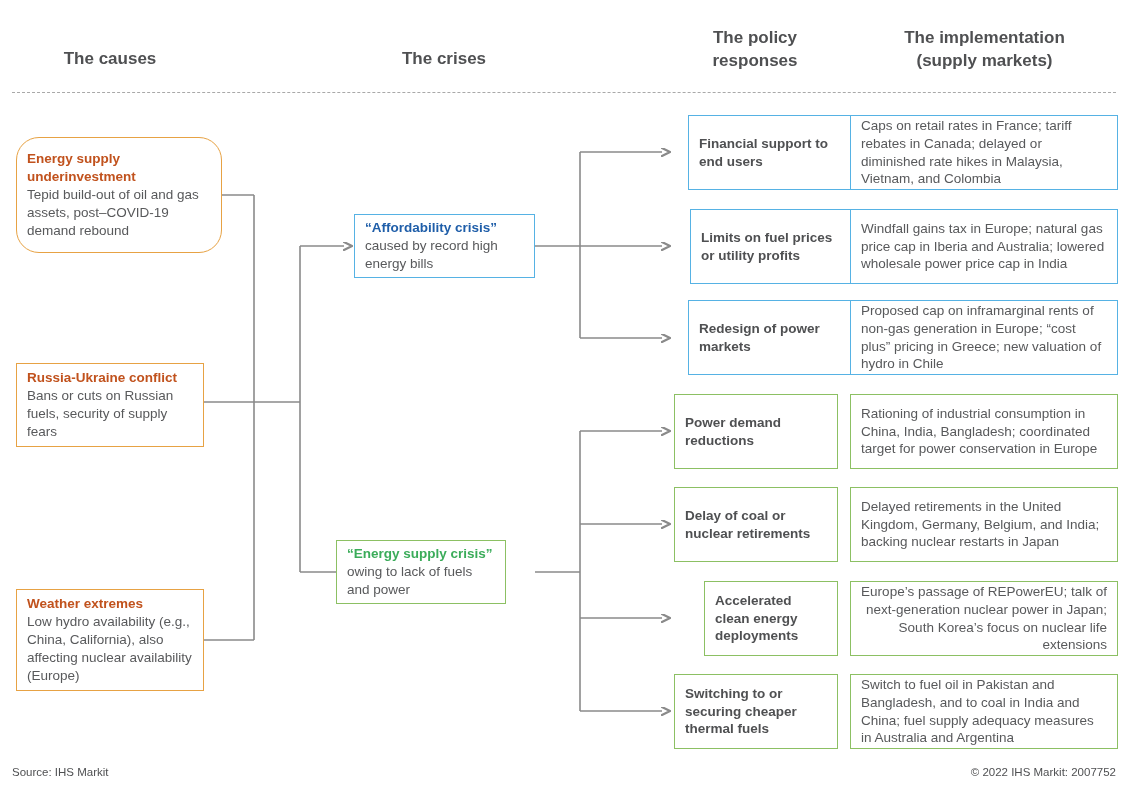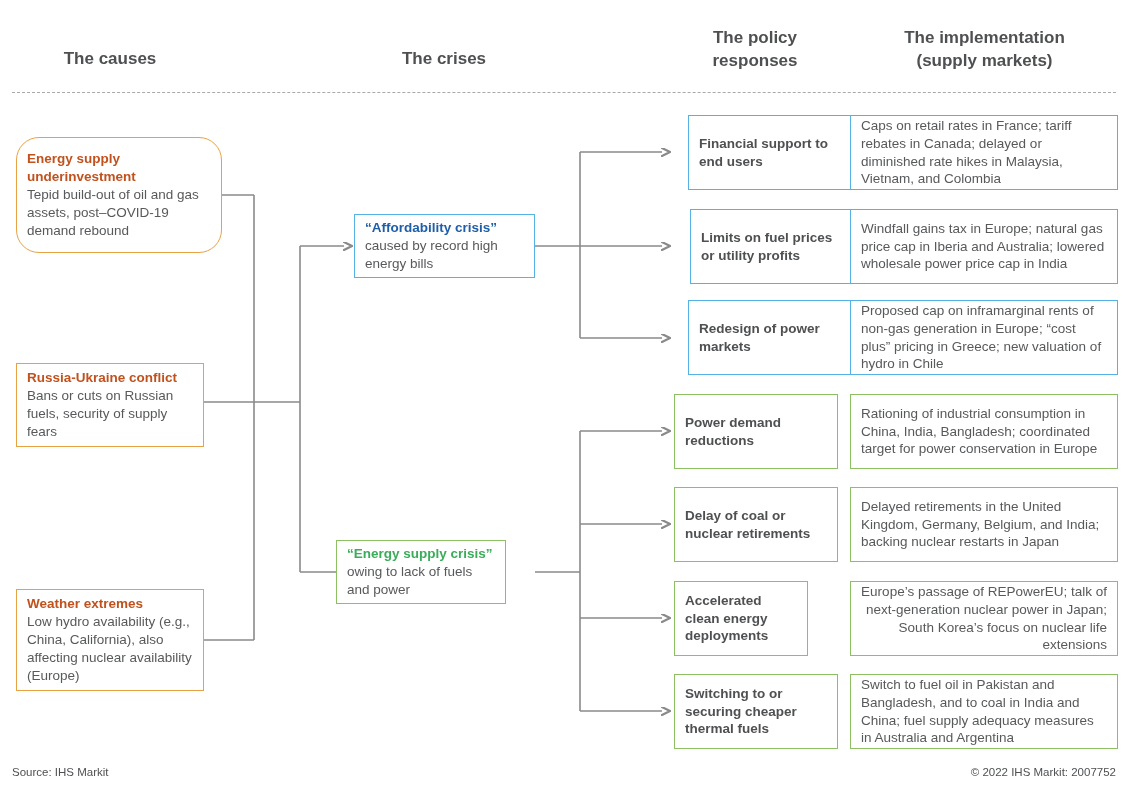--- a/index.html
+++ b/index.html
@@ -184,21 +184,21 @@
   </div>
   <div class="box policy-green" style="left:674px; top:394px; width:164px; height:75px;">
     <span class="title">Power demand reductions</span>
   </div>
   <div class="box policy-blue" style="left:674px; top:300px; width:164px; height:75px;">
     <span class="title">Redesign of power markets</span>
   </div>
   <div class="box policy-green" style="left:674px; top:487px; width:164px; height:75px;">
     <span class="title">Delay of coal or nuclear retirements</span>
   </div>
-  <div class="box policy-green" style="left:674px; top:581px; width:134px; height:75px;">
+  <div class="box policy-green" style="left:704px; top:581px; width:134px; height:75px;">
     <span class="title">Accelerated clean energy deployments</span>
   </div>
   <div class="box policy-green" style="left:674px; top:674px; width:164px; height:75px;">
     <span class="title">Switching to or securing cheaper thermal fuels</span>
   </div>
 
   <div class="box impl-blue" style="left:850px; top:115px; width:268px; height:75px;">
     <span class="body">Caps on retail rates in France; tariff rebates in Canada; delayed or diminished rate hikes in Malaysia, Vietnam, and Colombia</span>
   </div>
   <div class="box impl-blue" style="left:850px; top:209px; width:268px; height:75px;">

